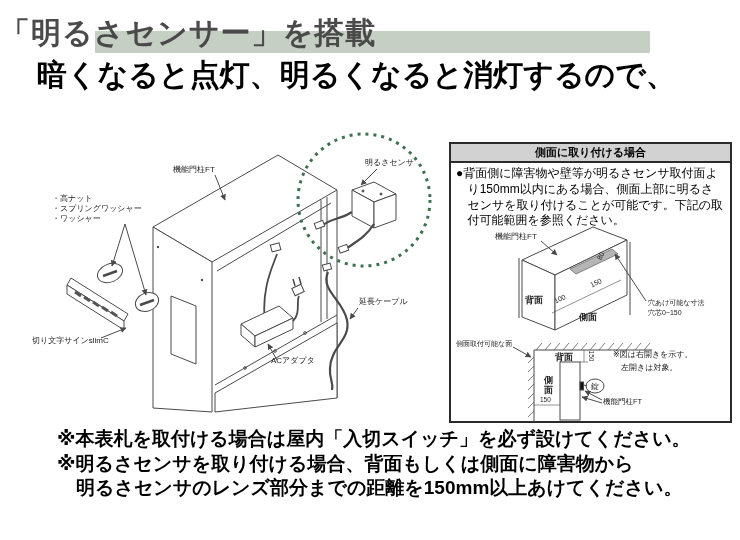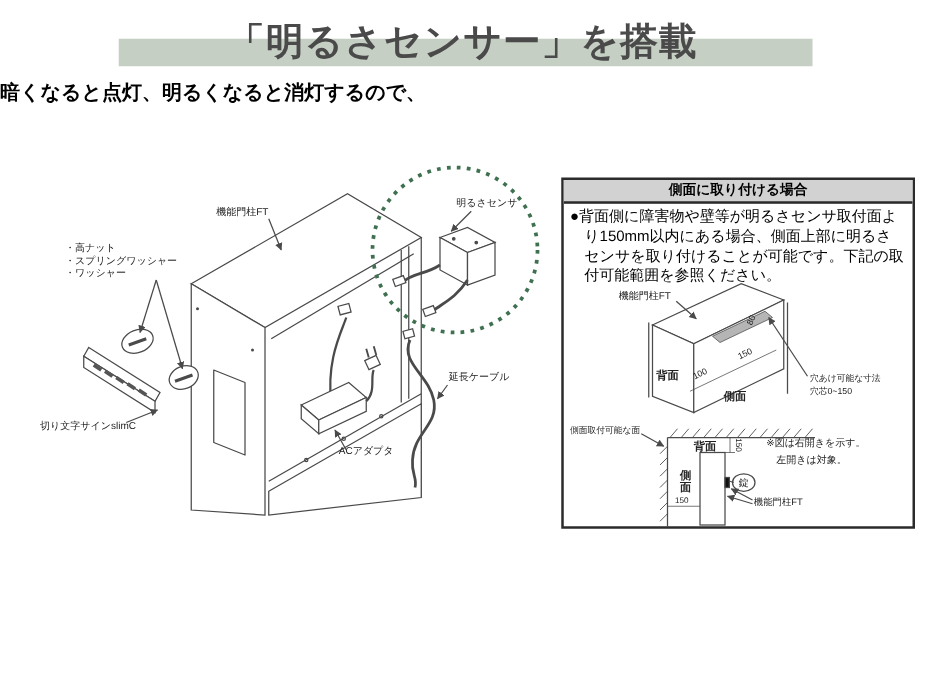--- a/index.html
+++ b/index.html
@@ -3,24 +3,24 @@
 <meta charset="utf-8">
 <style>
   html,body{margin:0;padding:0;}
   body{
     width:740px;height:540px;background:#ffffff;position:relative;overflow:hidden;
     font-family:"Liberation Sans","DejaVu Sans",sans-serif;color:#000;
   }
   .abs{position:absolute;}
   
   .title-band{top:31px;left:95px;width:555px;height:22px;background:#c6cfc4;}
-  .page-title{top:13px;left:0;width:740px;text-align:center;
+  .page-title{top:13px;left:0;width:740px;text-align:left;
     font-size:30px;font-weight:bold;color:#4a4a4a;letter-spacing:1px;}
-  .subtitle{top:61px;left:0;width:676px;text-align:left;
-    font-size:16px;font-weight:bold;line-height:28px;color:#000;}
+  .subtitle{top:61px;left:0;width:676px;text-align:right;
+    font-size:30px;font-weight:bold;line-height:28px;color:#000;}
   
   .side-panel{left:449px;top:142px;width:283px;height:281px;border:2px solid #2b2b2b;
     background:#fff;box-sizing:border-box;}
   .side-panel-header{height:17px;background:#d2d2d2;border-bottom:2px solid #2b2b2b;
     font-size:11px;font-weight:bold;text-align:center;line-height:17px;color:#000;}
   .side-panel-body{padding:3px 5px 0 5px;font-size:12px;line-height:1.32;color:#000;}
   .hang{margin:0;padding-left:0.95em;text-indent:-0.95em;}
   .svg-mid{left:0;top:81px;}
   .svg-bot{left:0;top:193px;}
   
@@ -191,13 +191,16 @@
       <text x="152" y="67" font-size="7.5">機能門柱FT</text>
       <line x1="151" y1="63" x2="134" y2="54" stroke="#4a4a4a" marker-end="url(#a3)"></line>
       <line x1="151" y1="66" x2="131" y2="60" stroke="#4a4a4a" marker-end="url(#a3)"></line>
       <text x="162" y="20" font-size="8">※図は右開きを示す。</text>
       <text x="170" y="33" font-size="8">左開きは対象。</text>
     </g>
   </svg>
 </div>
 
 <div class="abs notes">
+  <div>※本表札を取付ける場合は屋内「入切スイッチ」を必ず設けてください。</div>
+  <div>※明るさセンサを取り付ける場合、背面もしくは側面に障害物から</div>
+  <div class="indent">明るさセンサのレンズ部分までの距離を150mm以上あけてください。</div>
 </div>
 
 </body></html>

